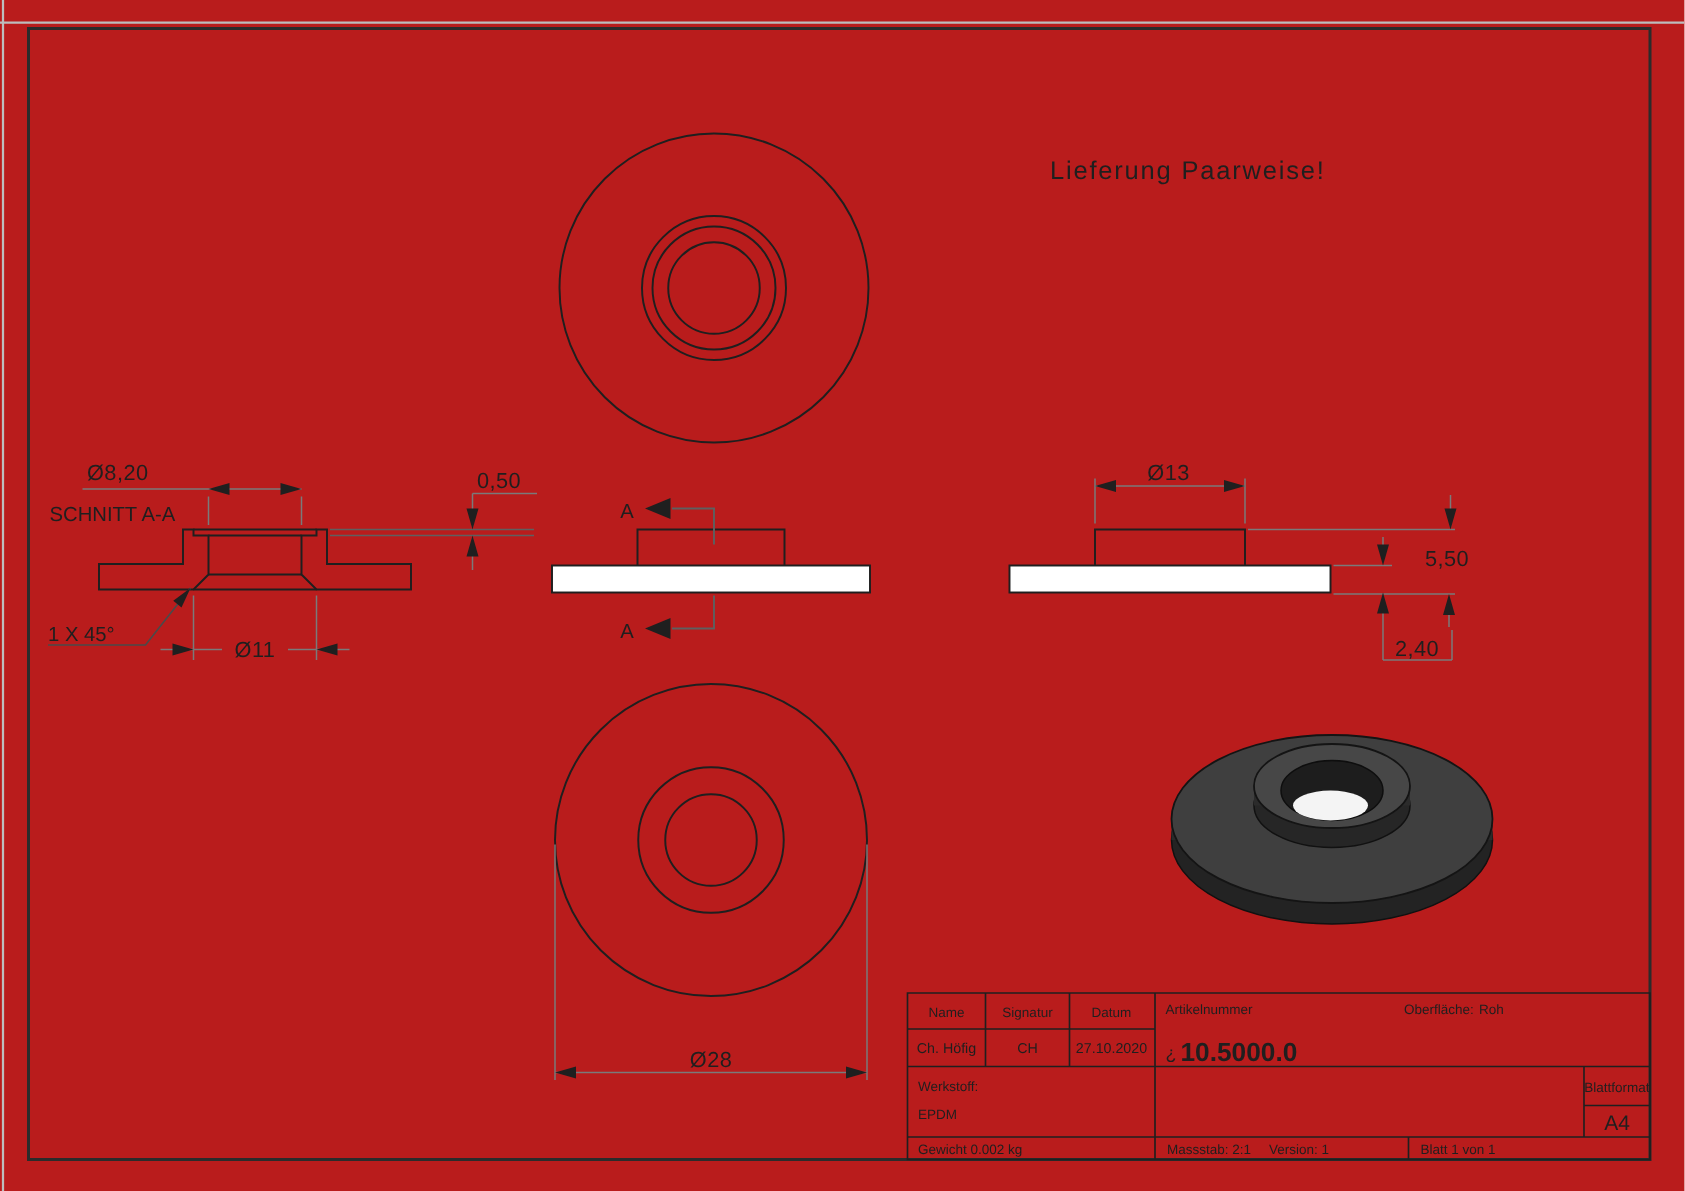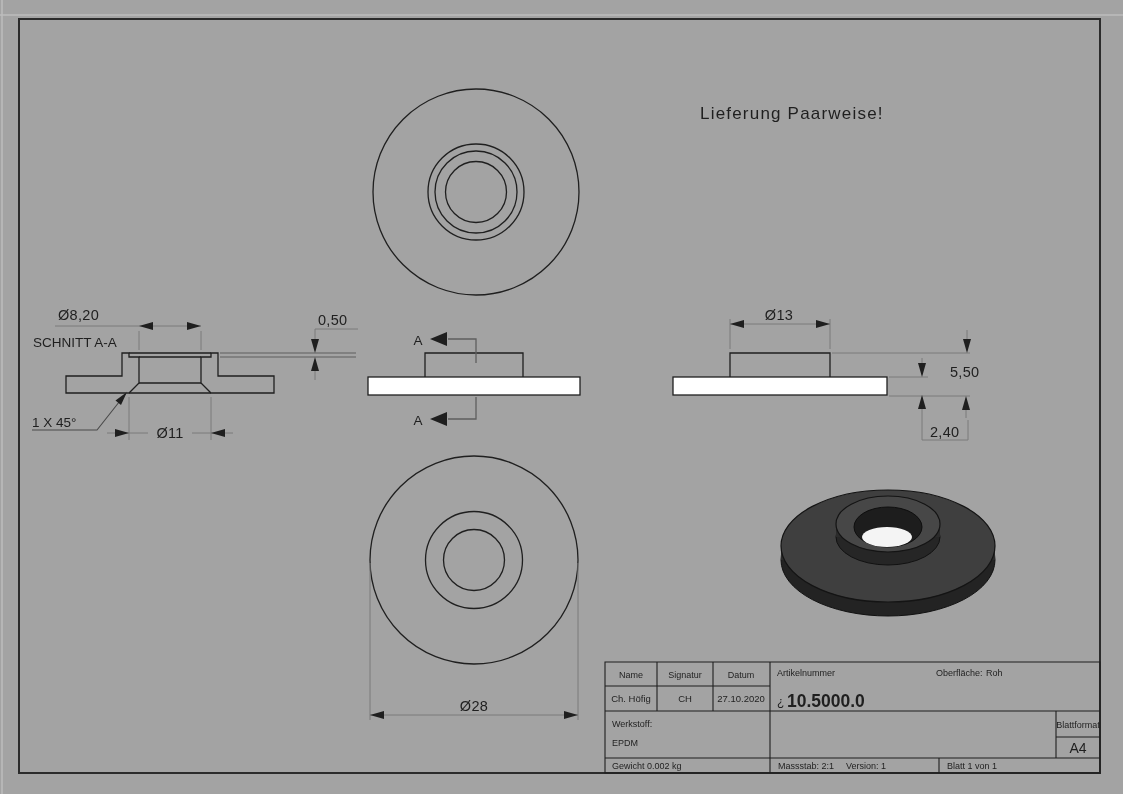--- a/index.html
+++ b/index.html
@@ -1,16 +1,16 @@
 <!DOCTYPE html>
 <html><head>
 <meta charset="utf-8">
 <style>
   html,body{margin:0;padding:0;background:#ffffff;}
-  .stage{position:relative;width:1123px;height:794px;background:#a3a3a3;overflow:hidden;}
+  .stage{position:relative;width:1123px;height:794px;background:#b91c1c;overflow:hidden;}
   svg{position:absolute;left:0;top:0;}
   .t{font-family:"Liberation Sans","DejaVu Sans",sans-serif;fill:#1f1f1f;}
   .s9{font-size:9px;}
   .s10{font-size:9.5px;}
   .s14{font-size:13.5px;}
   .s15{font-size:14.5px;letter-spacing:.3px;}
   .s17{font-size:17px;letter-spacing:1.2px;}
   .s18b{font-size:17.5px;font-weight:bold;}
   .s12{font-size:12px;}
   .sA4{font-size:14px;}

